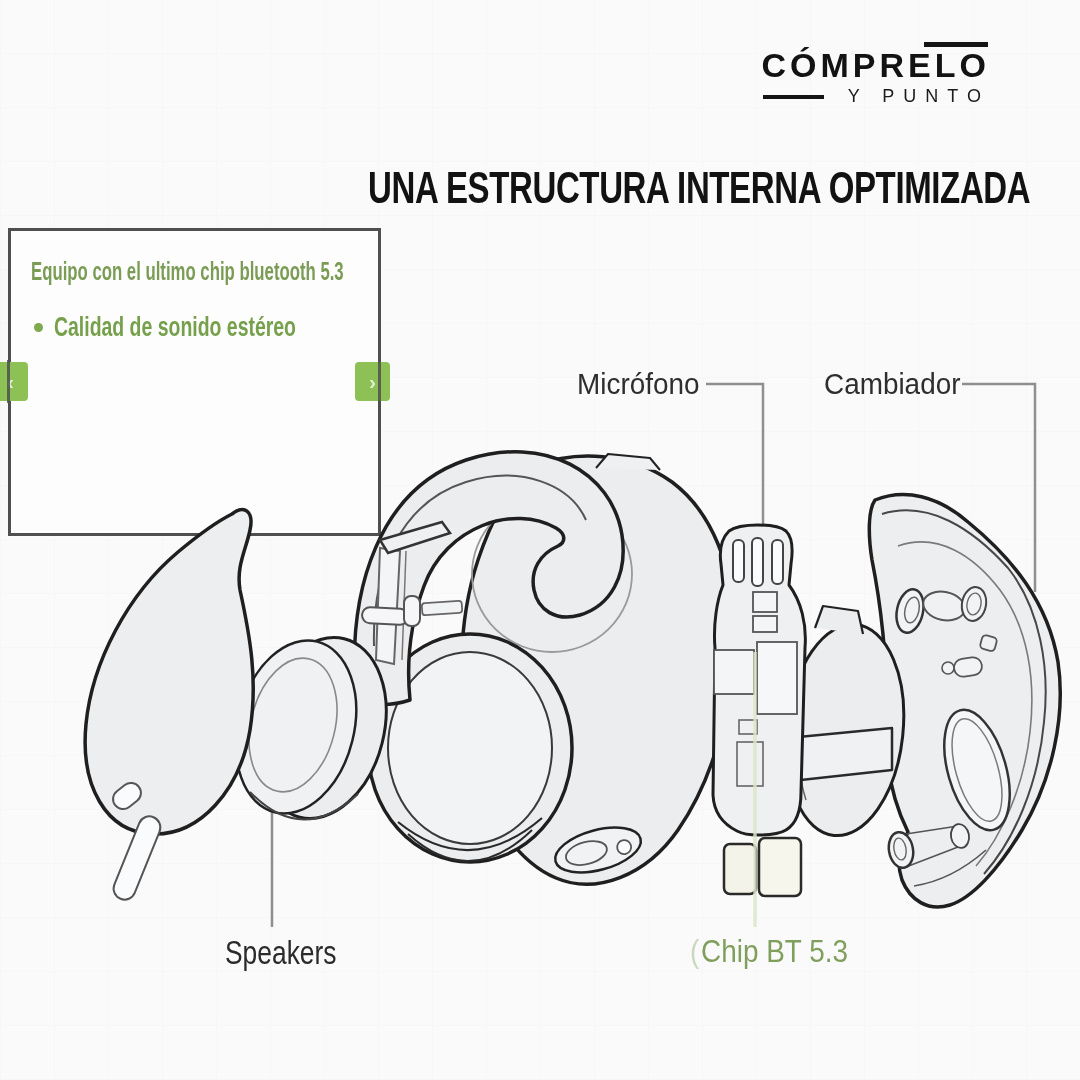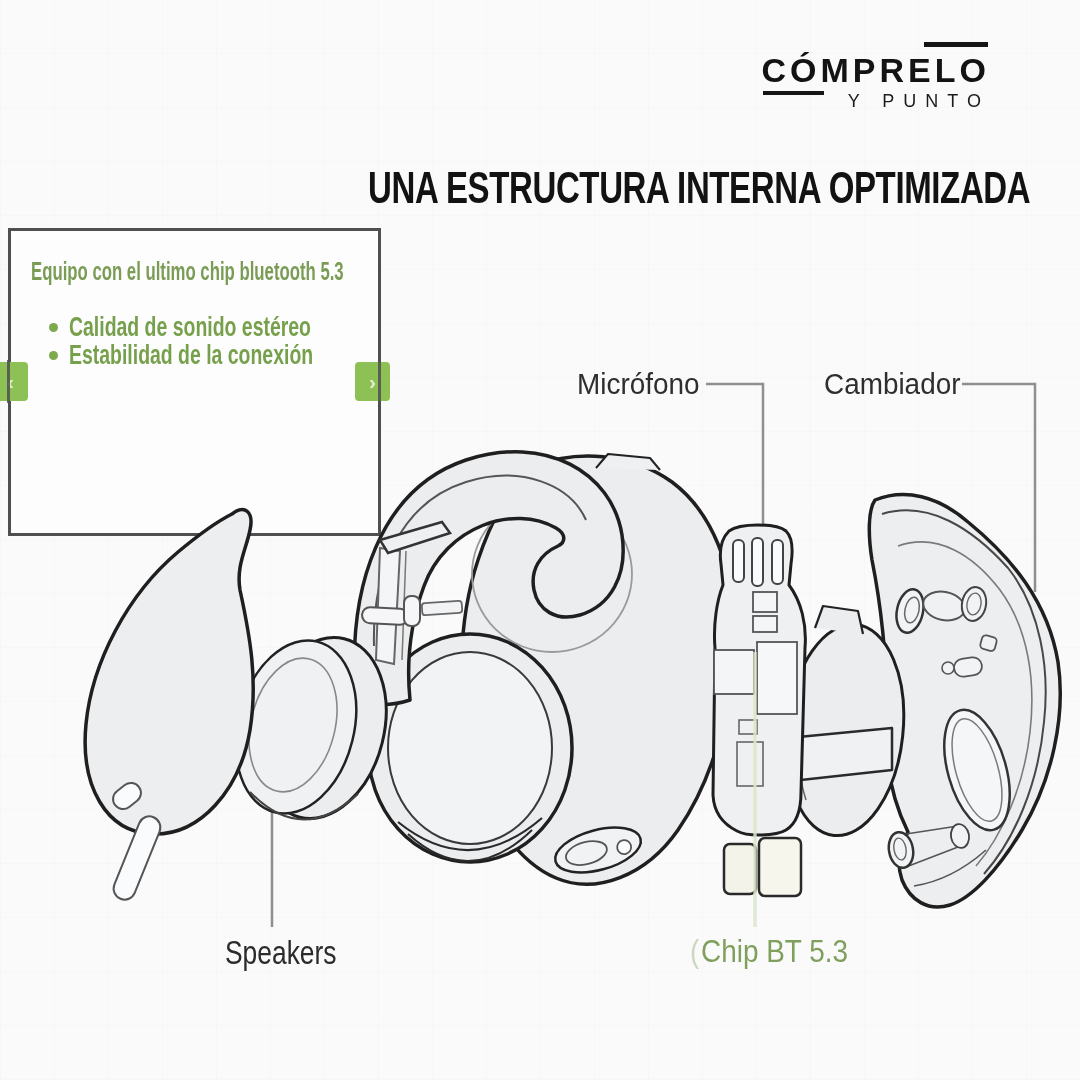--- a/index.html
+++ b/index.html
@@ -13,42 +13,42 @@
   .page::before{
     content:"";position:absolute;inset:0;pointer-events:none;opacity:.55;
     background-image:
       repeating-linear-gradient(0deg,rgba(205,200,200,.14) 0 1px,transparent 1px 54px),
       repeating-linear-gradient(90deg,rgba(205,200,200,.14) 0 1px,transparent 1px 54px);
   }
 
   
   .brand{position:absolute;top:42px;right:90px;display:flex;flex-direction:column;align-items:flex-end;z-index:6;}
   .brand-topbar{width:64px;height:5px;background:#151515;margin-right:2px;}
-  .brand-name{margin-top:5px;font-size:34px;font-weight:900;letter-spacing:4px;color:#131313;white-space:nowrap;line-height:1.1;}
-  .brand-sub{margin-top:2px;display:flex;gap:8px;}
+  .brand-name{font-size:34px;font-weight:900;letter-spacing:4px;color:#131313;white-space:nowrap;line-height:1.1;}
+  .brand-sub{margin-top:2px;display:flex;align-items:center;gap:8px;}
   .brand-line{width:61px;height:4px;background:#151515;margin-right:16px;}
   .brand-tagline{font-size:18px;font-weight:500;letter-spacing:9px;color:#1b1b1b;white-space:nowrap;}
 
   
   .title{
     position:absolute;left:368px;top:164px;z-index:6;
     font-size:44px;line-height:48px;font-weight:700;letter-spacing:-.5px;color:#121212;
     white-space:nowrap;transform:scaleX(.75);transform-origin:0 50%;
   }
 
   
   .feature-box{
     position:absolute;left:8px;top:228px;width:373px;height:308px;z-index:1;
     border:3px solid #4f4f4f;background:#fdfdfd;
   }
   .fb-heading{
     margin:26px 0 0 20px;font-size:25px;font-weight:700;color:#7a9c55;
     white-space:nowrap;transform:scaleX(.67);transform-origin:0 0;
   }
-  .fb-list{list-style:none;margin:27px 0 0 0;padding:0 0 0 38px;}
+  .fb-list{list-style:none;margin:27px 0 0 0;padding:0 0 0 23px;}
   .fb-item{display:flex;align-items:center;height:28px;}
   .fb-dot{width:9px;height:9px;border-radius:50%;background:#7fa94e;margin-right:11px;flex:none;}
   .fb-item:nth-child(3) .fb-dot{opacity:.5;}
   .fb-text{font-size:27px;font-weight:700;color:#76a04b;white-space:nowrap;transform:scaleX(.72);transform-origin:0 50%;}
 
   
   .nav-btn{position:absolute;width:35px;height:39px;background:#8dc156;border-radius:4px;z-index:3;
     display:flex;align-items:center;justify-content:center;}
   .nav-btn.prev{left:-7px;top:362px;}
   .nav-btn.next{left:355px;top:362px;}
@@ -83,24 +83,20 @@
   </div>
 
   <div class="title">UNA ESTRUCTURA INTERNA OPTIMIZADA</div>
 
   <div class="feature-box">
     <div class="fb-heading">Equipo con el ultimo chip bluetooth 5.3</div>
     <ul class="fb-list">
       <li class="fb-item">
         <span class="fb-dot"></span>
         <span class="fb-text">Calidad de sonido estéreo</span>
-      </li>
-      <li class="fb-item">
-        <span class="fb-dot"></span>
-        <span class="fb-text">Estabilidad de la conexión</span>
       </li>
     </ul>
   </div>
 
   <div class="nav-btn prev">
     <span class="nav-arrow">‹</span>
   </div>
   <div class="nav-btn next">
     <span class="nav-arrow">›</span>
   </div>

